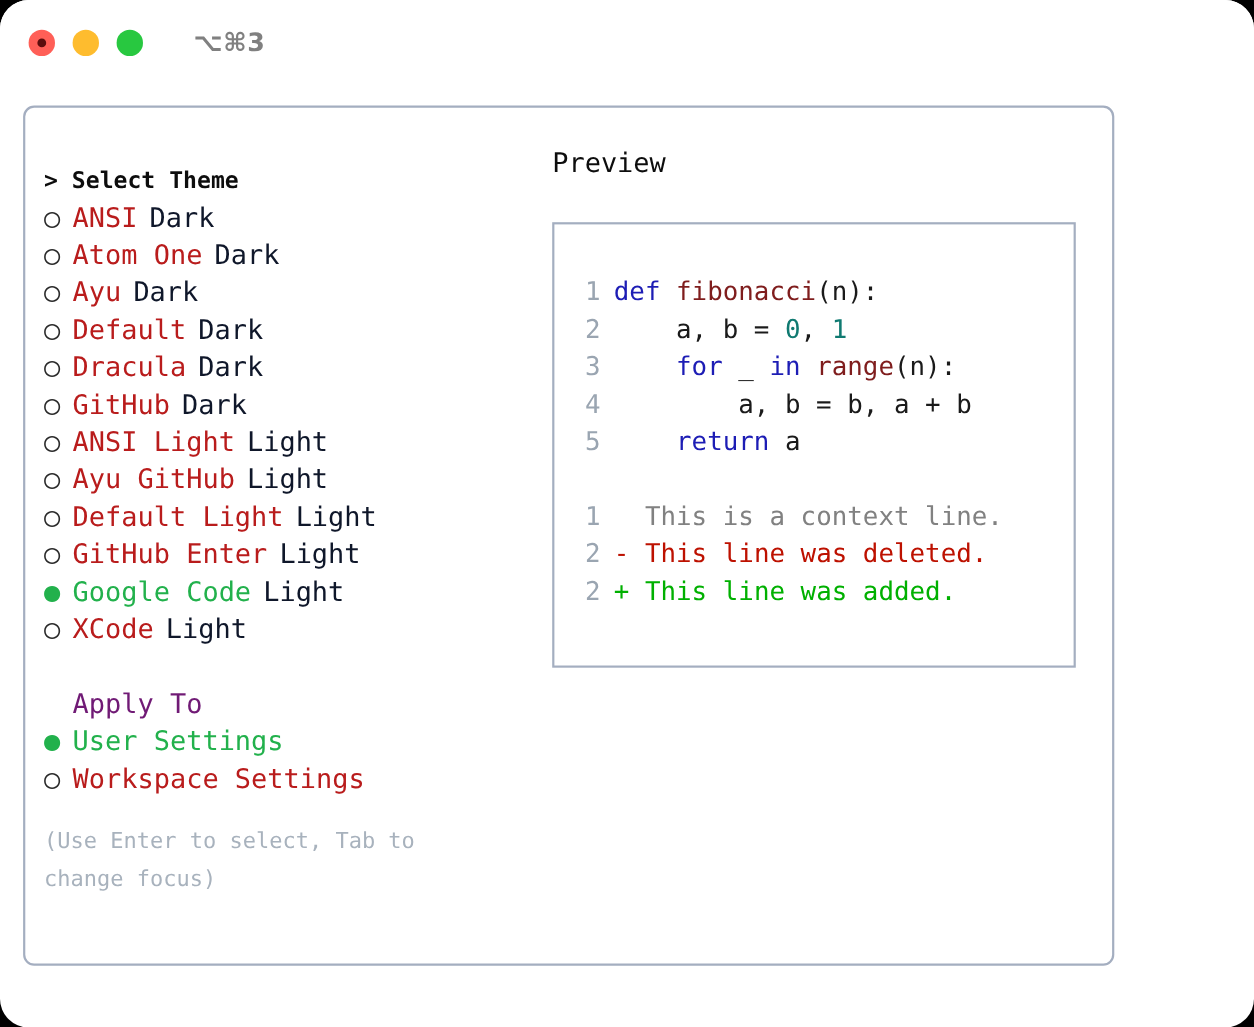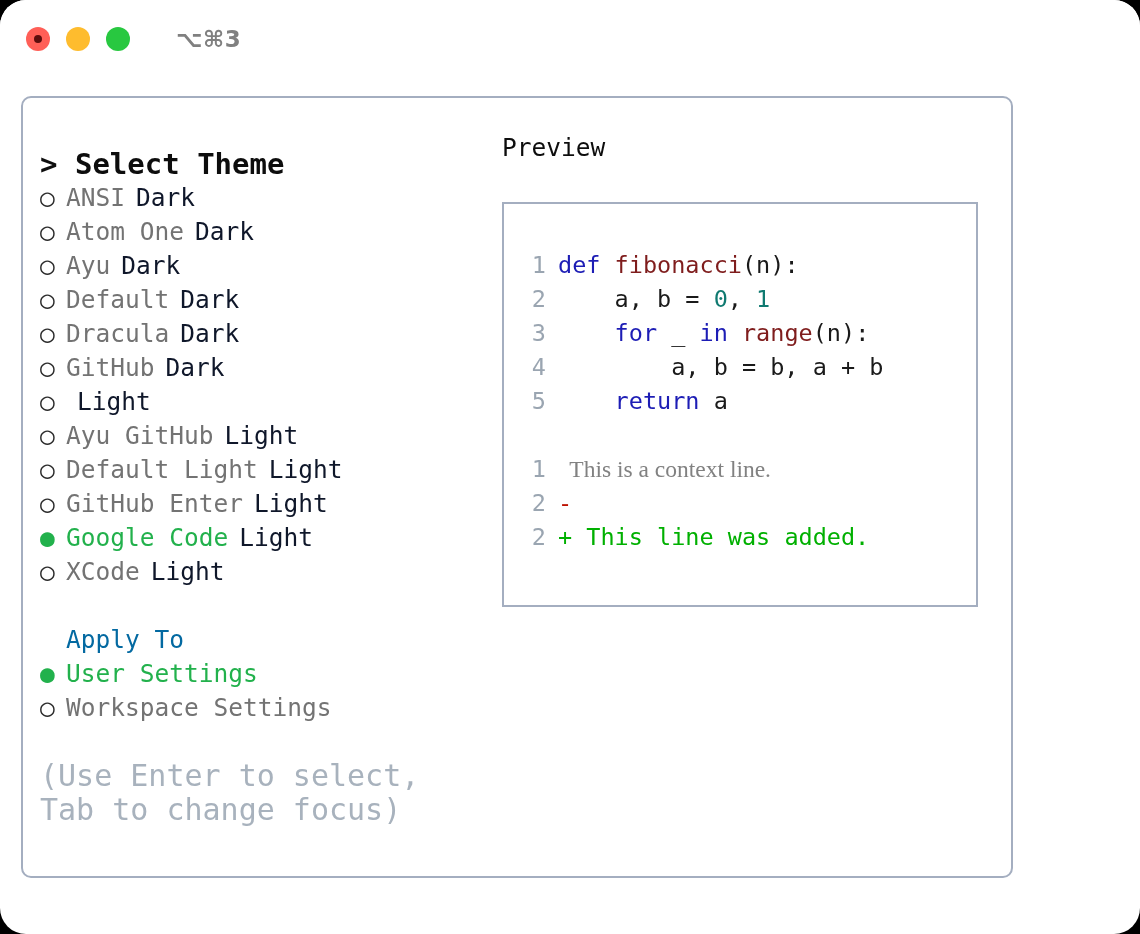--- a/index.html
+++ b/index.html
@@ -111,51 +111,51 @@
     width: 26px;
     flex: 0 0 26px;
     color: #2b2b2b;
     font-size: 24.5px;
   }
   .marker.sel { color: #22b14c; }
 
   .list-title {
     font-weight: bold;
     color: #0d0d0d;
-    font-size: 29px;
+    font-size: 21px;
   }
 
   .item-label {
-    color: #737373;
+    color: #b91c1c;
   }
   .item-label.selected {
     color: #22b14c;
   }
 
   .tag {
     color: #0f172a;
     margin-left: 11px;
   }
 
   .section-head {
     display: flex;
     align-items: baseline;
     height: 34px;
     line-height: 34px;
     font-size: 24.5px;
-    color: #0369a1;
+    color: #701a75;
     white-space: pre;
   }
 
   .spacer-row { height: 34px; }
 
   .hint {
-    margin-top: 34px;
+    margin-top: 22px;
     color: #a8b2bd;
-    font-size: 30px;
+    font-size: 20px;
     line-height: 34px;
     width: 412px;
     white-space: normal;
   }
 
   
   .right-col {
     position: absolute;
     left: 479px;
     top: 33px;
@@ -207,21 +207,21 @@
 
   .code-gap { height: 34px; }
 
   
   .t-kw   { color: #1d1db5; text-align: center; }
   .t-fn   { color: #7f1d1d; }
   .t-num  { color: #107a71; }
   .t-pl   { color: #1a1a1a; }
 
   
-  .d-ctx  { color: #818181; font-family: Liberation Serif, serif; }
+  .d-ctx  { color: #818181; }
   .d-del  { color: #bd1100; }
   .d-add  { color: #00b000; }
 </style>
 </head>
 <body>
 
 <div class="window">
 
   <div class="titlebar">
     <div class="traffic-lights">
@@ -272,20 +272,21 @@
         </div>
 
         <div class="row">
           <span class="marker">○</span>
           <span class="item-label">GitHub</span>
           <span class="tag">Dark</span>
         </div>
 
         <div class="row">
           <span class="marker">○</span>
+          <span class="item-label">ANSI Light</span>
           <span class="tag">Light</span>
         </div>
 
         <div class="row">
           <span class="marker">○</span>
           <span class="item-label">Ayu GitHub</span>
           <span class="tag">Light</span>
         </div>
 
         <div class="row">
@@ -381,20 +382,21 @@
 
             <div class="code-line">
               <span class="lineno">1</span>
               <span class="d-ctx"> </span>
               <span class="d-ctx"> This is a context line.</span>
             </div>
 
             <div class="code-line">
               <span class="lineno">2</span>
               <span class="d-del">-</span>
+              <span class="d-del"> This line was deleted.</span>
             </div>
 
             <div class="code-line">
               <span class="lineno">2</span>
               <span class="d-add">+</span>
               <span class="d-add"> This line was added.</span>
             </div>
 
           </div>
         </div>

